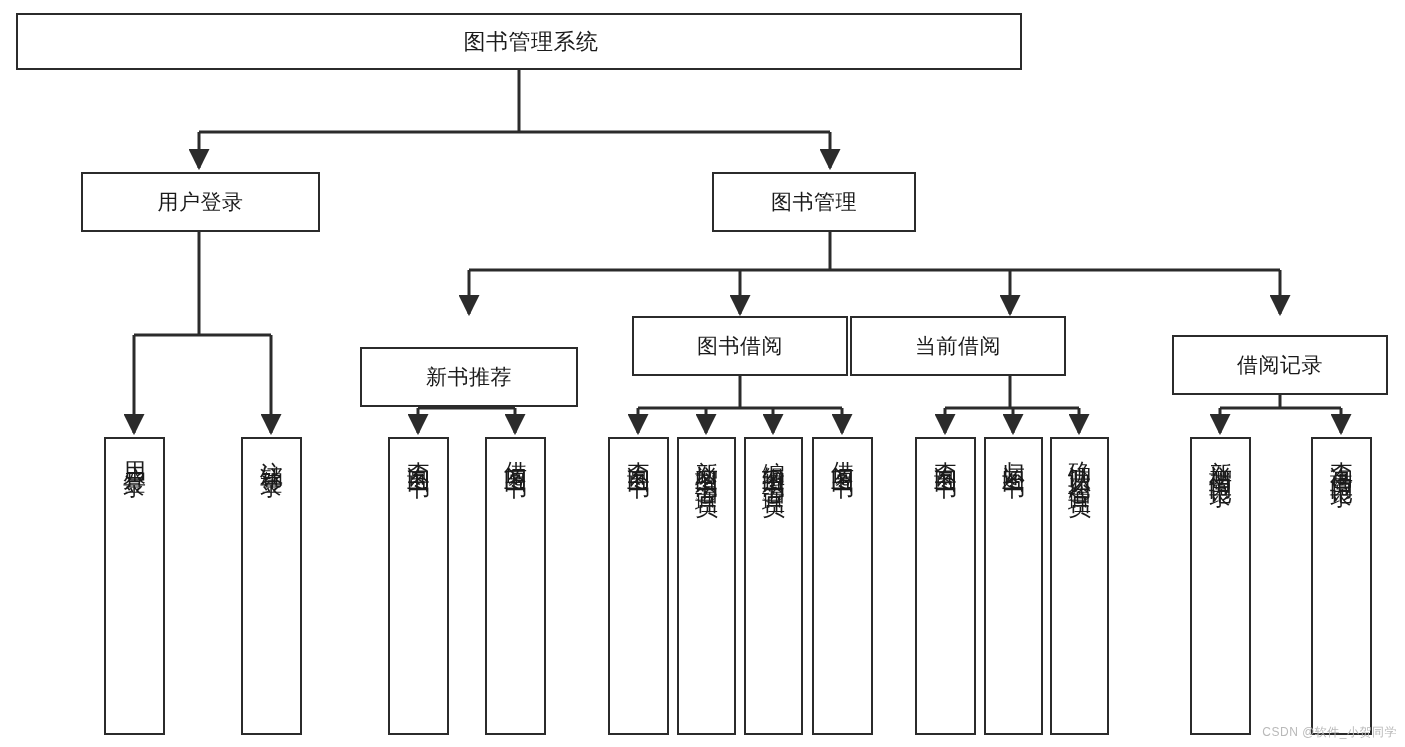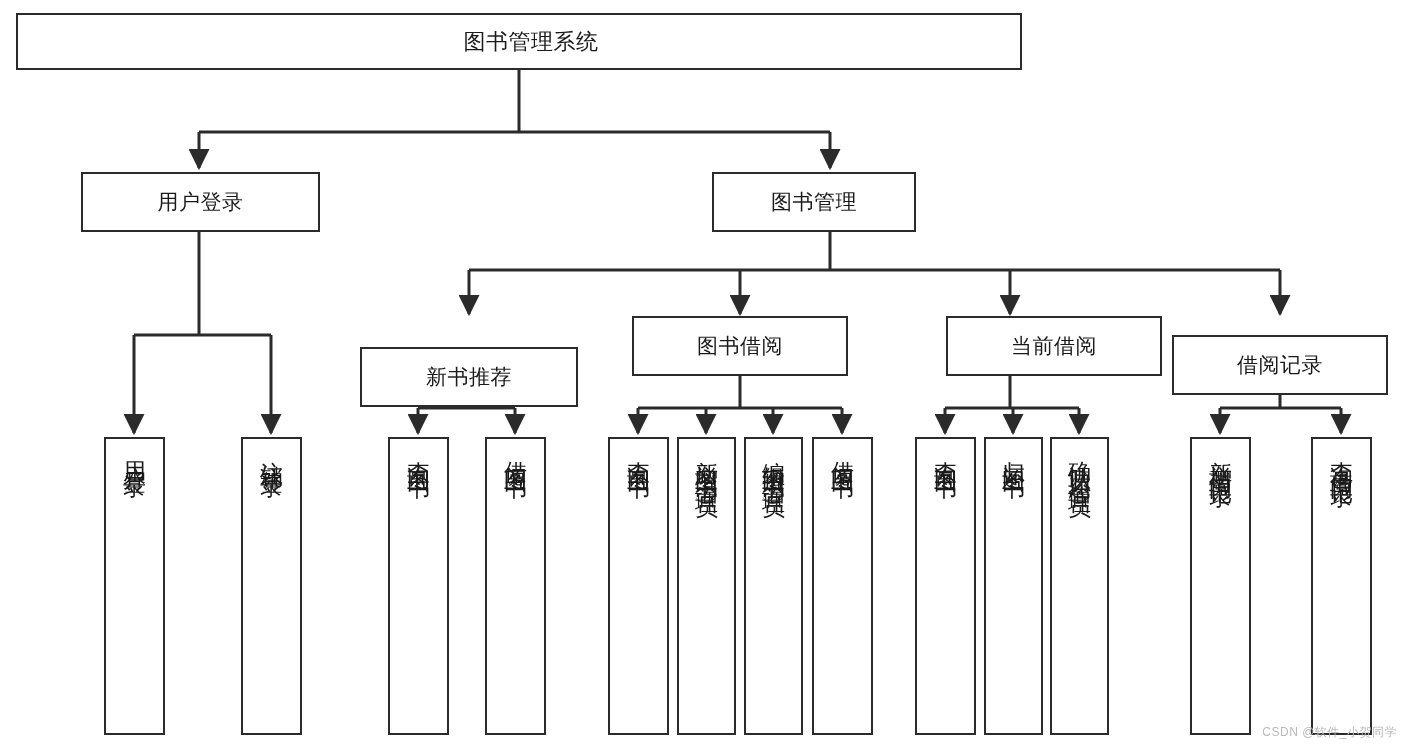--- a/index.html
+++ b/index.html
@@ -141,21 +141,21 @@
   <div class="node horiz" style="left:712px; top:172px; width:204px; height:60px;">
     <span class="label">图书管理</span>
   </div>
 
   <div class="node horiz" style="left:360px; top:316px; width:218px; height:60px;margin-top:31px;">
     <span class="label">新书推荐</span>
   </div>
   <div class="node horiz" style="left:632px; top:316px; width:216px; height:60px;">
     <span class="label">图书借阅</span>
   </div>
-  <div class="node horiz" style="left:946px; top:316px; width:216px; height:60px;">
+  <div class="node horiz" style="left:850px; top:316px; width:216px; height:60px;">
     <span class="label">当前借阅</span>
   </div>
   <div class="node horiz" style="left:1172px; top:335px; width:216px; height:60px;">
     <span class="label">借阅记录</span>
   </div>
 
   <div class="node vert" style="left:104px; top:437px; width:61px; height:298px;">
     <span class="label">用户登录</span>
   </div>
   <div class="node vert" style="left:241px; top:437px; width:61px; height:298px;">

